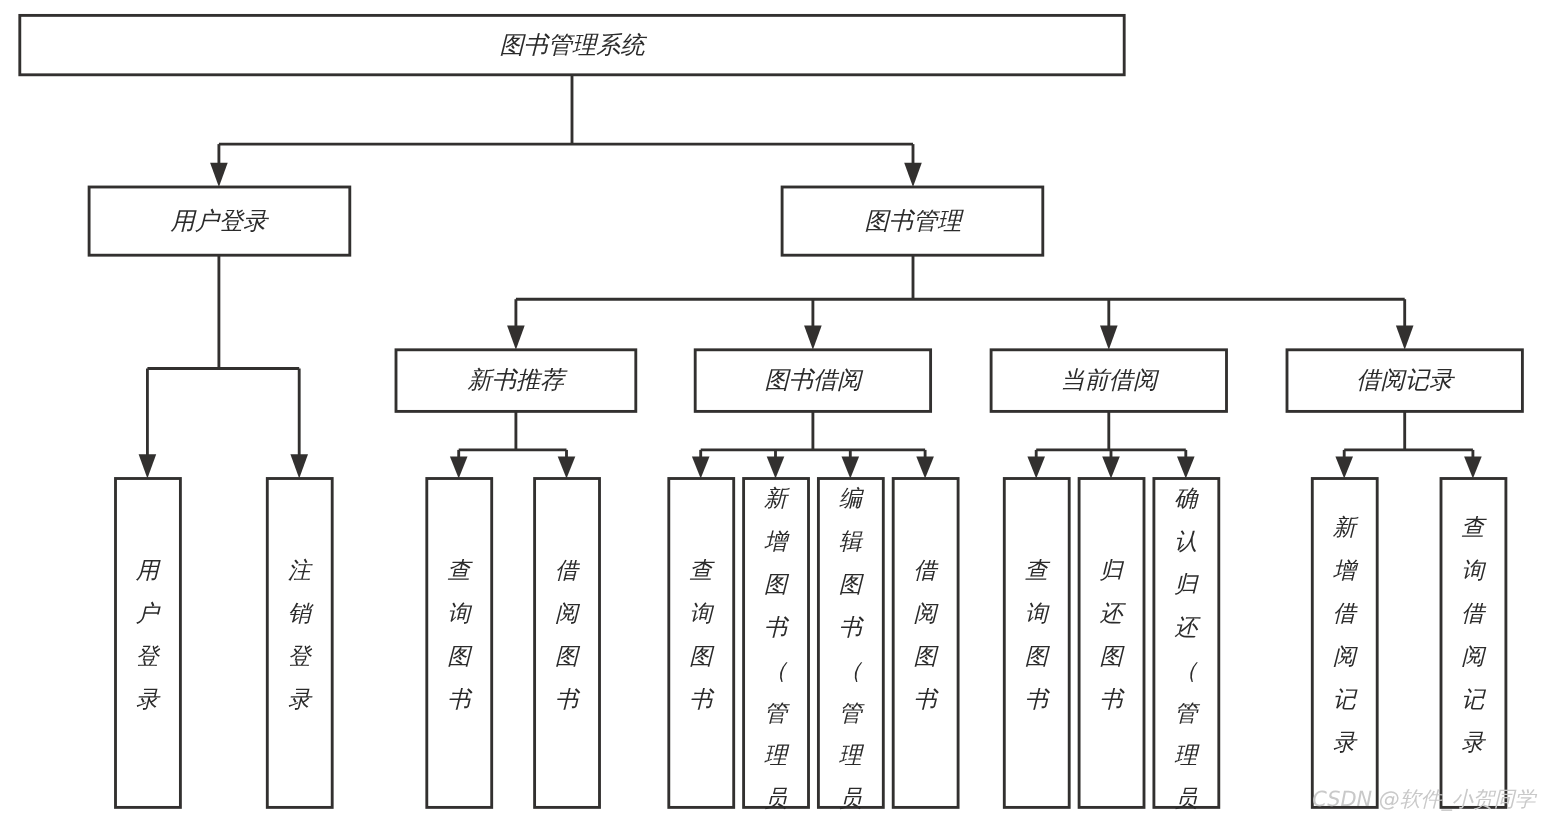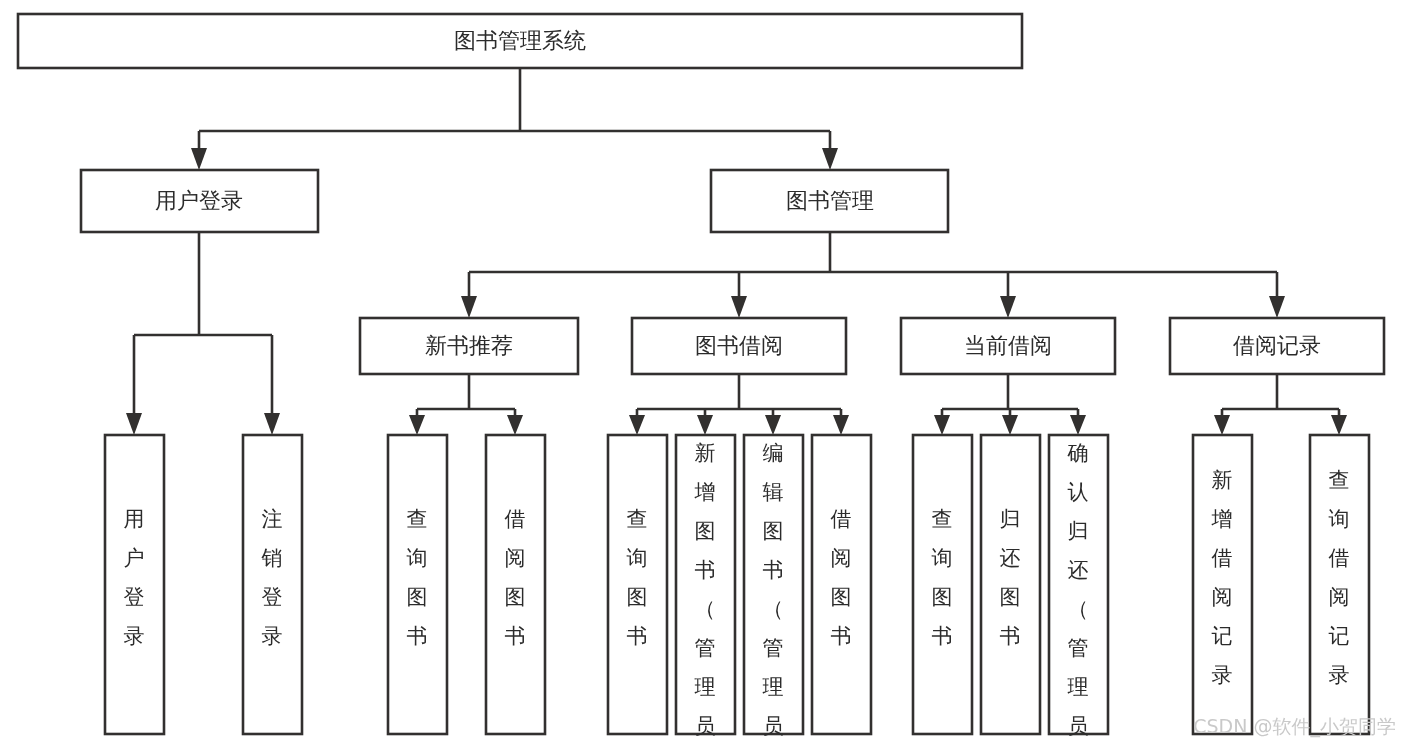--- a/index.html
+++ b/index.html
@@ -9,20 +9,21 @@
   }
   body {
     font-family: "DejaVu Sans", "Liberation Sans", sans-serif;
   }
   #diagram-root {
     position: relative;
     width: 1405px;
     height: 747px;
     background: #ffffff;
     overflow: hidden;
+    font-style: italic;
   }
   svg#tree-svg {
     position: absolute;
     left: 0;
     top: 0;
     width: 1405px;
     height: 747px;
     display: block;
   }
   .node-box {

